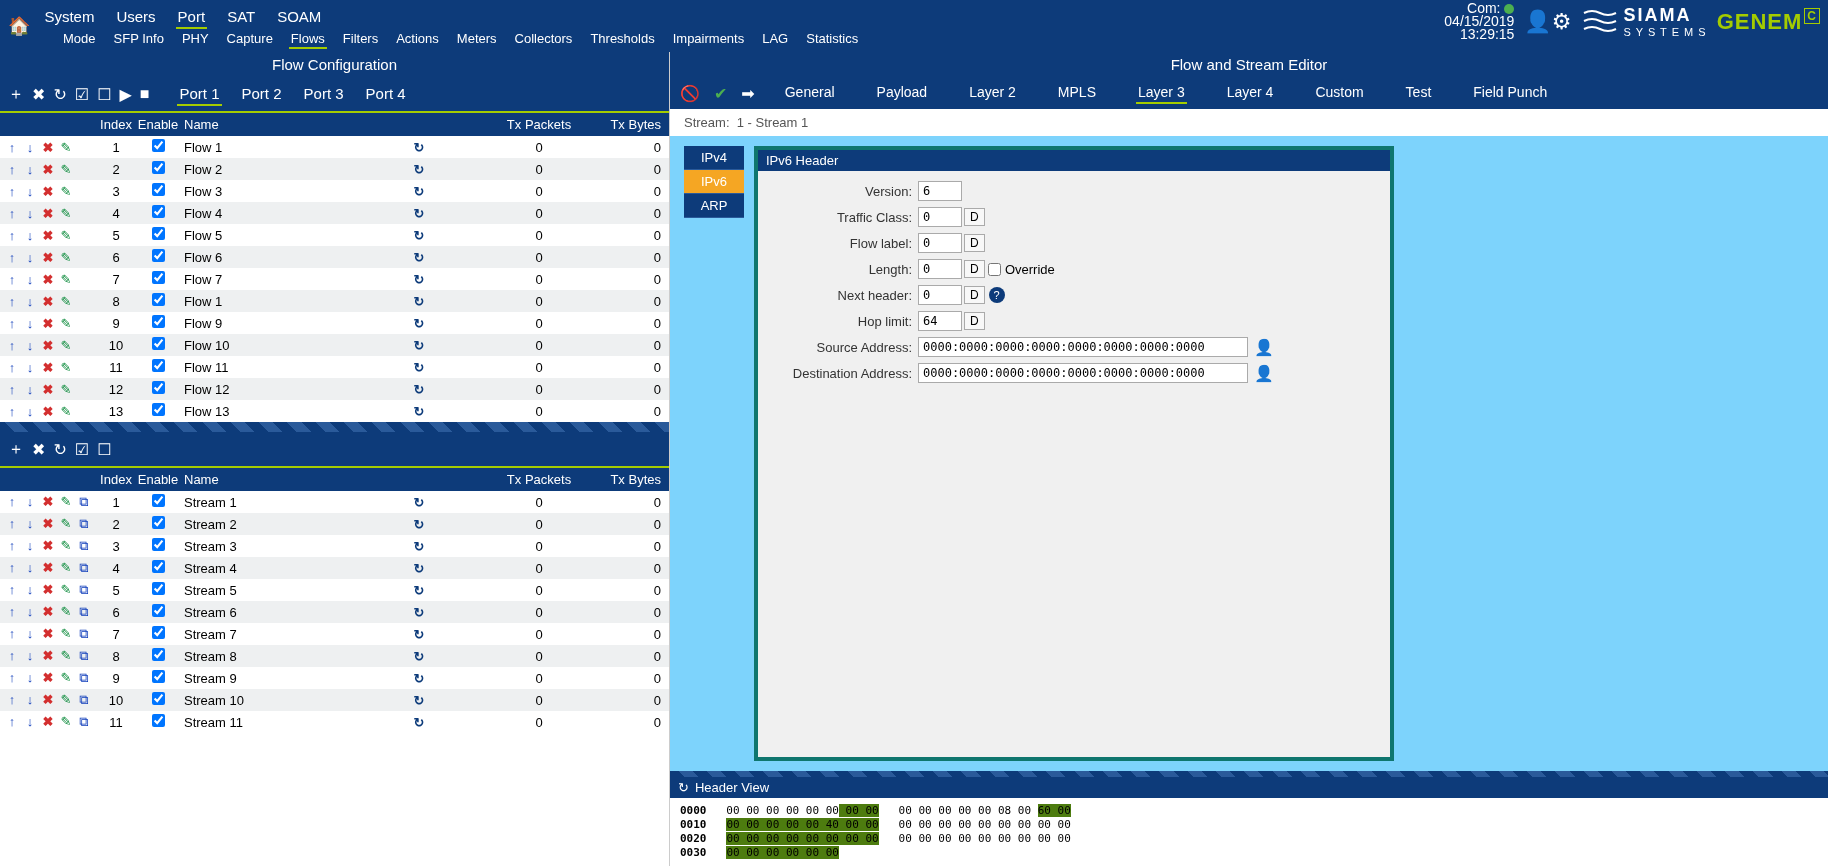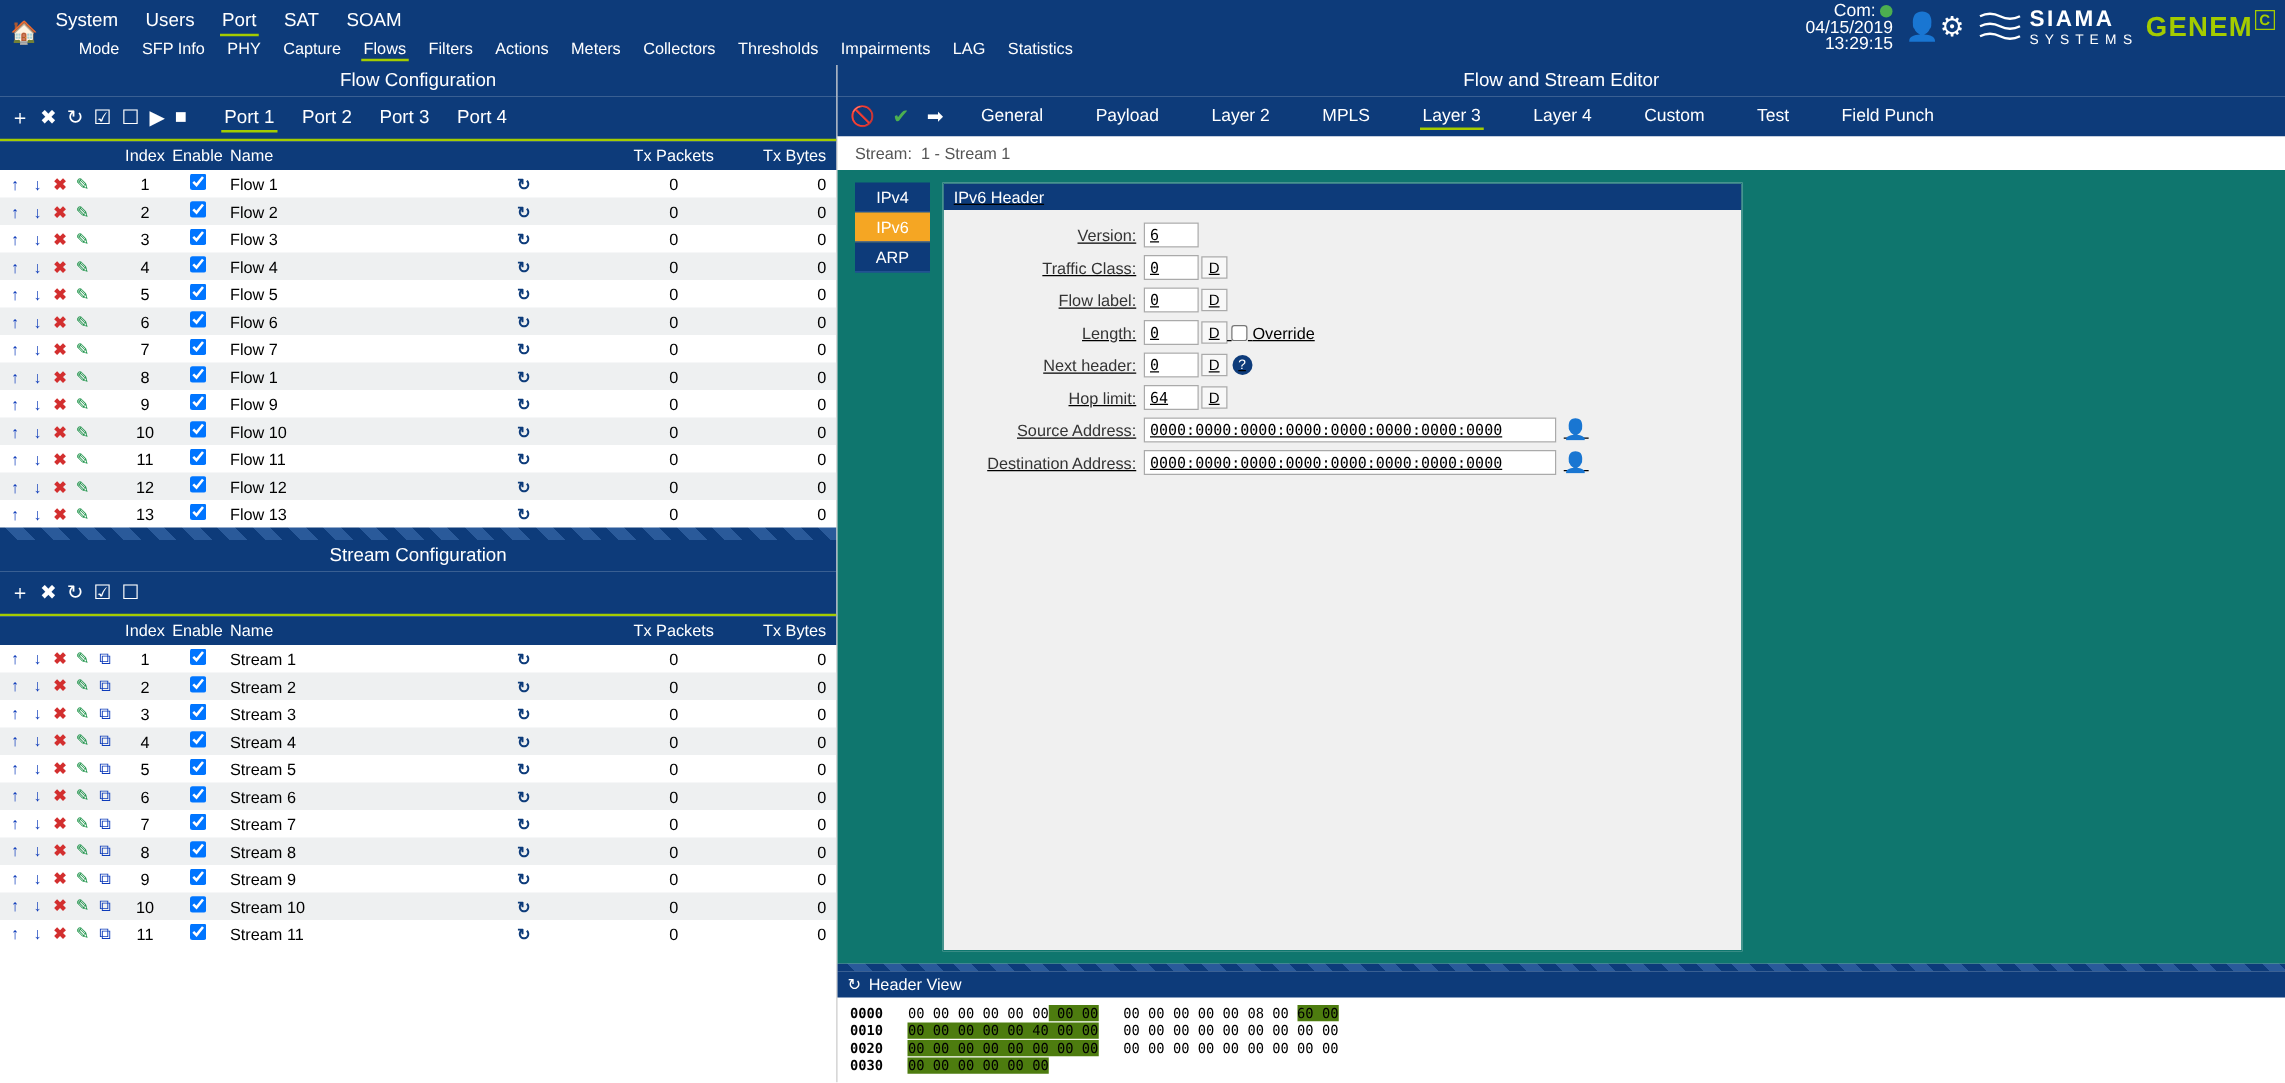--- a/index.html
+++ b/index.html
@@ -62,25 +62,25 @@
 
 
 .editor-toolbar { background:#0d3b7a; color:#fff; display:flex; align-items:center; gap:14px; padding:4px 10px; height:32px;}
 .editor-toolbar .tool { cursor:pointer; font-size:16px;}
 .editor-tab { cursor:pointer; font-size:14px; padding:2px 2px;}
 .editor-tab.active { border-bottom:2px solid #a4cc00;}
 .cancel { color:#d32f2f;}
 .ok { color:#4caf50;}
 .arrow-r { color:#fff;}
 .stream-line { padding:6px 14px; color:#555;}
-.editor-body { flex:1; display:flex; padding:10px 14px; gap:10px; background:#0f766e;}
+.editor-body { flex:1; display:flex; padding:10px 14px; gap:10px; background:#7dd3fc;}
 .proto-tabs { width:60px; display:flex; flex-direction:column;}
 .proto-tab { background:#0d3b7a; color:#fff; text-align:center; padding:4px; cursor:pointer; font-size:13px; border-bottom:1px solid #2a5a9a;}
 .proto-tab.active { background:#f5a623;}
-.form-panel { flex:1; background:#f0f0f0; border:1px solid #0f766e; max-width:640px;text-decoration:underline;}
+.form-panel { flex:1; background:#f0f0f0; border:4px solid #0f766e; max-width:640px;}
 .form-title { background:#0d3b7a; color:#fff; padding:3px 8px; font-size:13px;}
 .form-body { padding:10px 14px;}
 .form-row { display:flex; align-items:center; margin-bottom:6px; font-size:13px;}
 .form-row label { width:140px; text-align:right; margin-right:6px; color:#333;}
 .form-row input[type=text] { border:1px solid #aaa; padding:2px 4px; font-size:12px; font-family:monospace;}
 .inp-s { width:44px;}
 .inp-l { width:330px;}
 .dbtn { border:1px solid #aaa; background:#f8f8f8; padding:1px 5px; margin-left:2px; cursor:pointer; font-size:12px;}
 .help { display:inline-block; width:16px; height:16px; background:#0d3b7a; color:#fff; border-radius:50%; text-align:center; font-size:11px; line-height:16px; margin-left:4px;}
 .user-gray { color:#aaa; font-size:16px; margin-left:6px;}
@@ -347,21 +347,20 @@
             <div class="col-en"><input type="checkbox" checked="" style=""></div>
             <div class="col-name">Flow 13</div>
             <div class="col-tx spin">↻</div>
             <div class="col-txp" style="text-align:center">0</div>
             <div class="col-txb">0</div>
           </div>
         </div>
     </div>
     <div class="striped-div"></div>
 
-    <div class="panel-title">Stream Configuration</div>
     <div class="toolbar">
       <span class="tool">＋</span>
       <span class="tool">✖</span>
       <span class="tool">↻</span>
       <span class="tool">☑</span>
       <span class="tool">☐</span>
     </div>
     <div class="tbl-head">
       <div class="col-act"></div>
       <div class="col-idx">Index</div>

